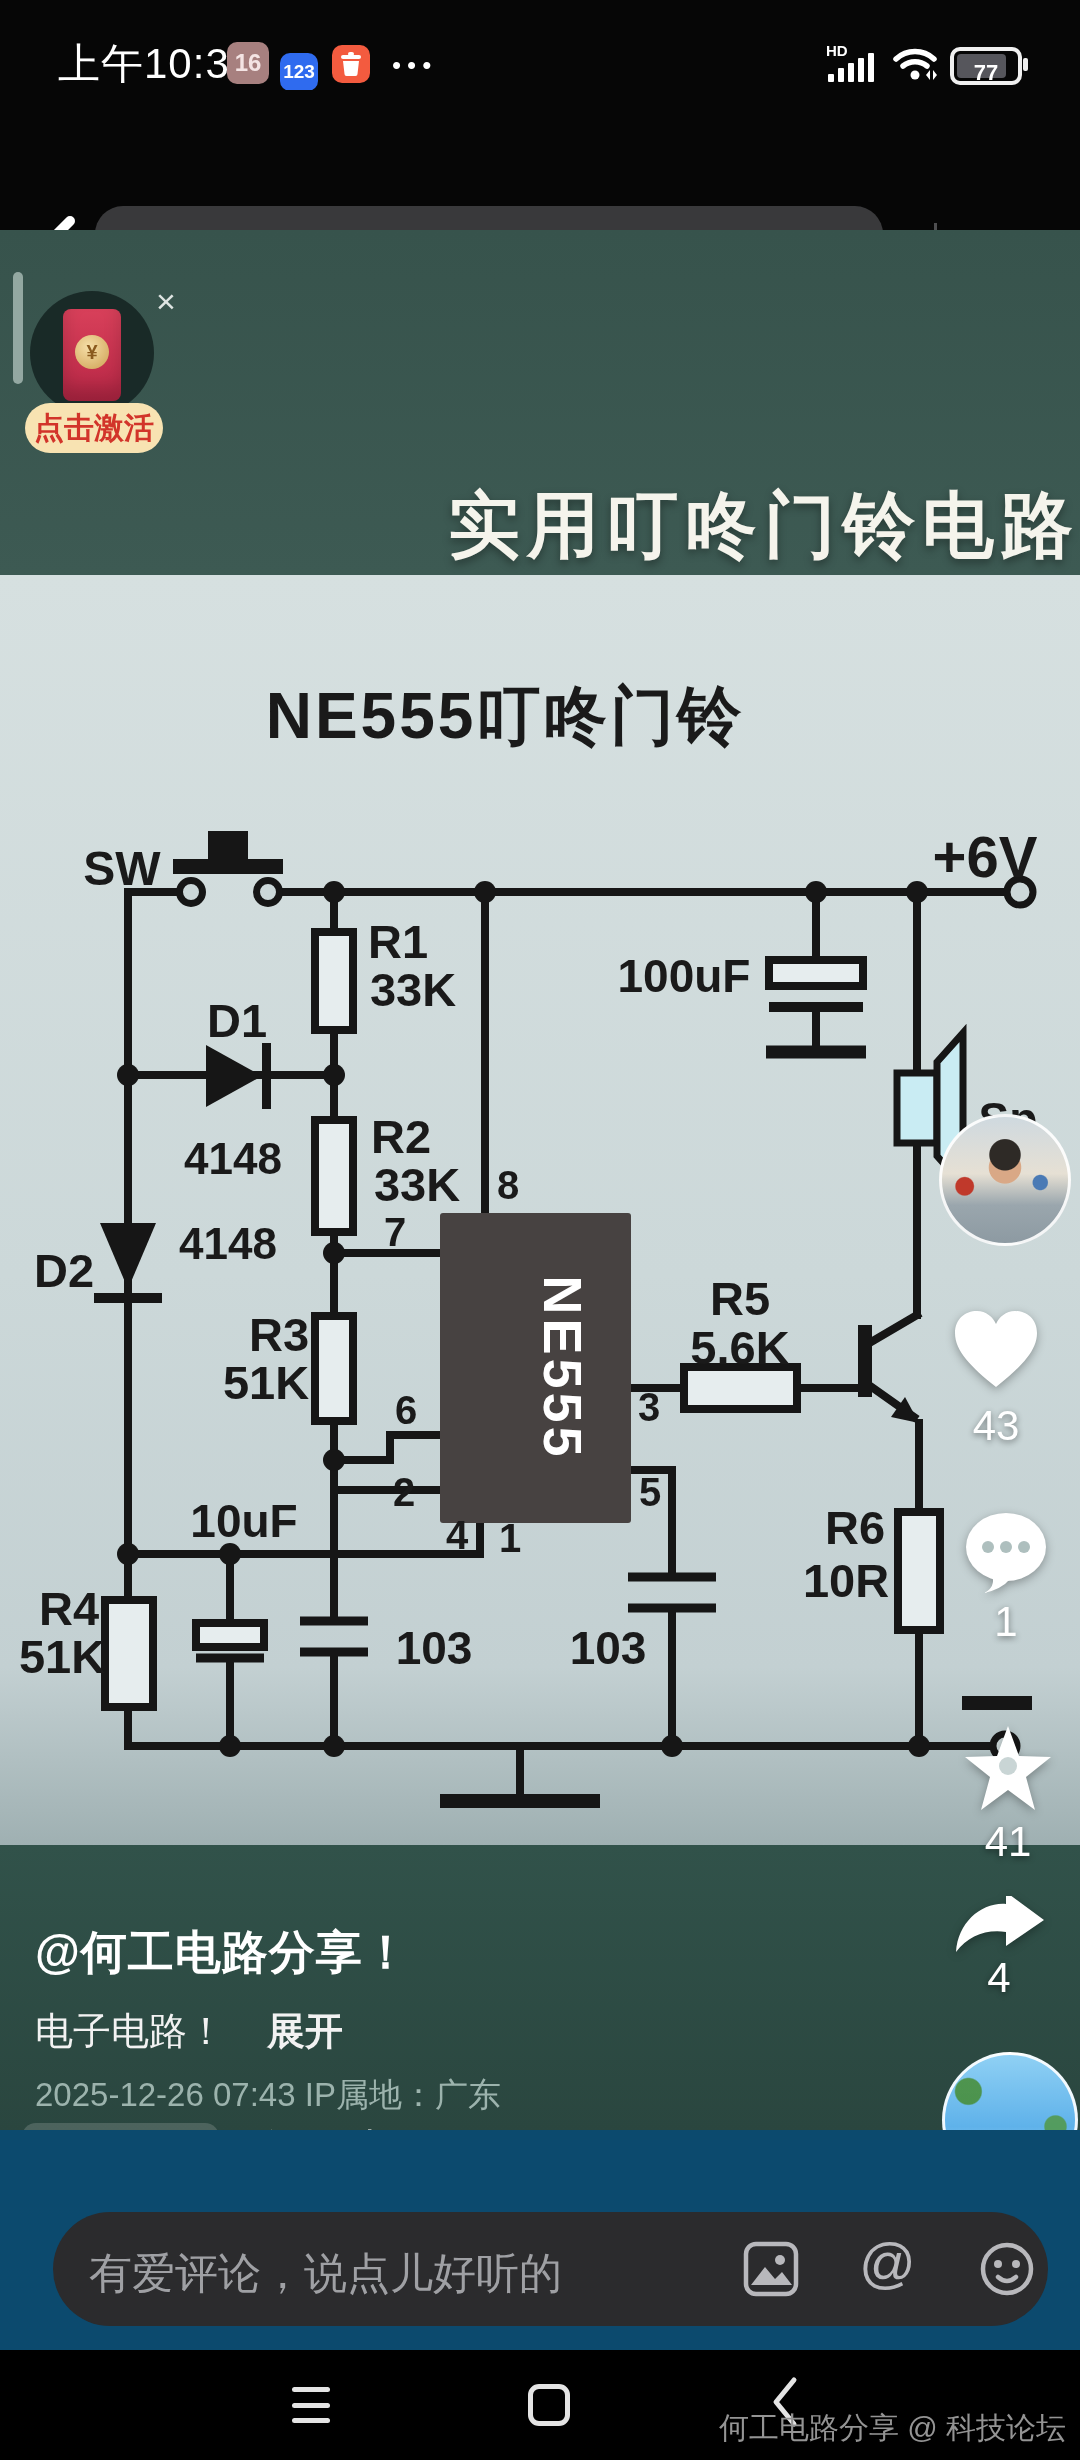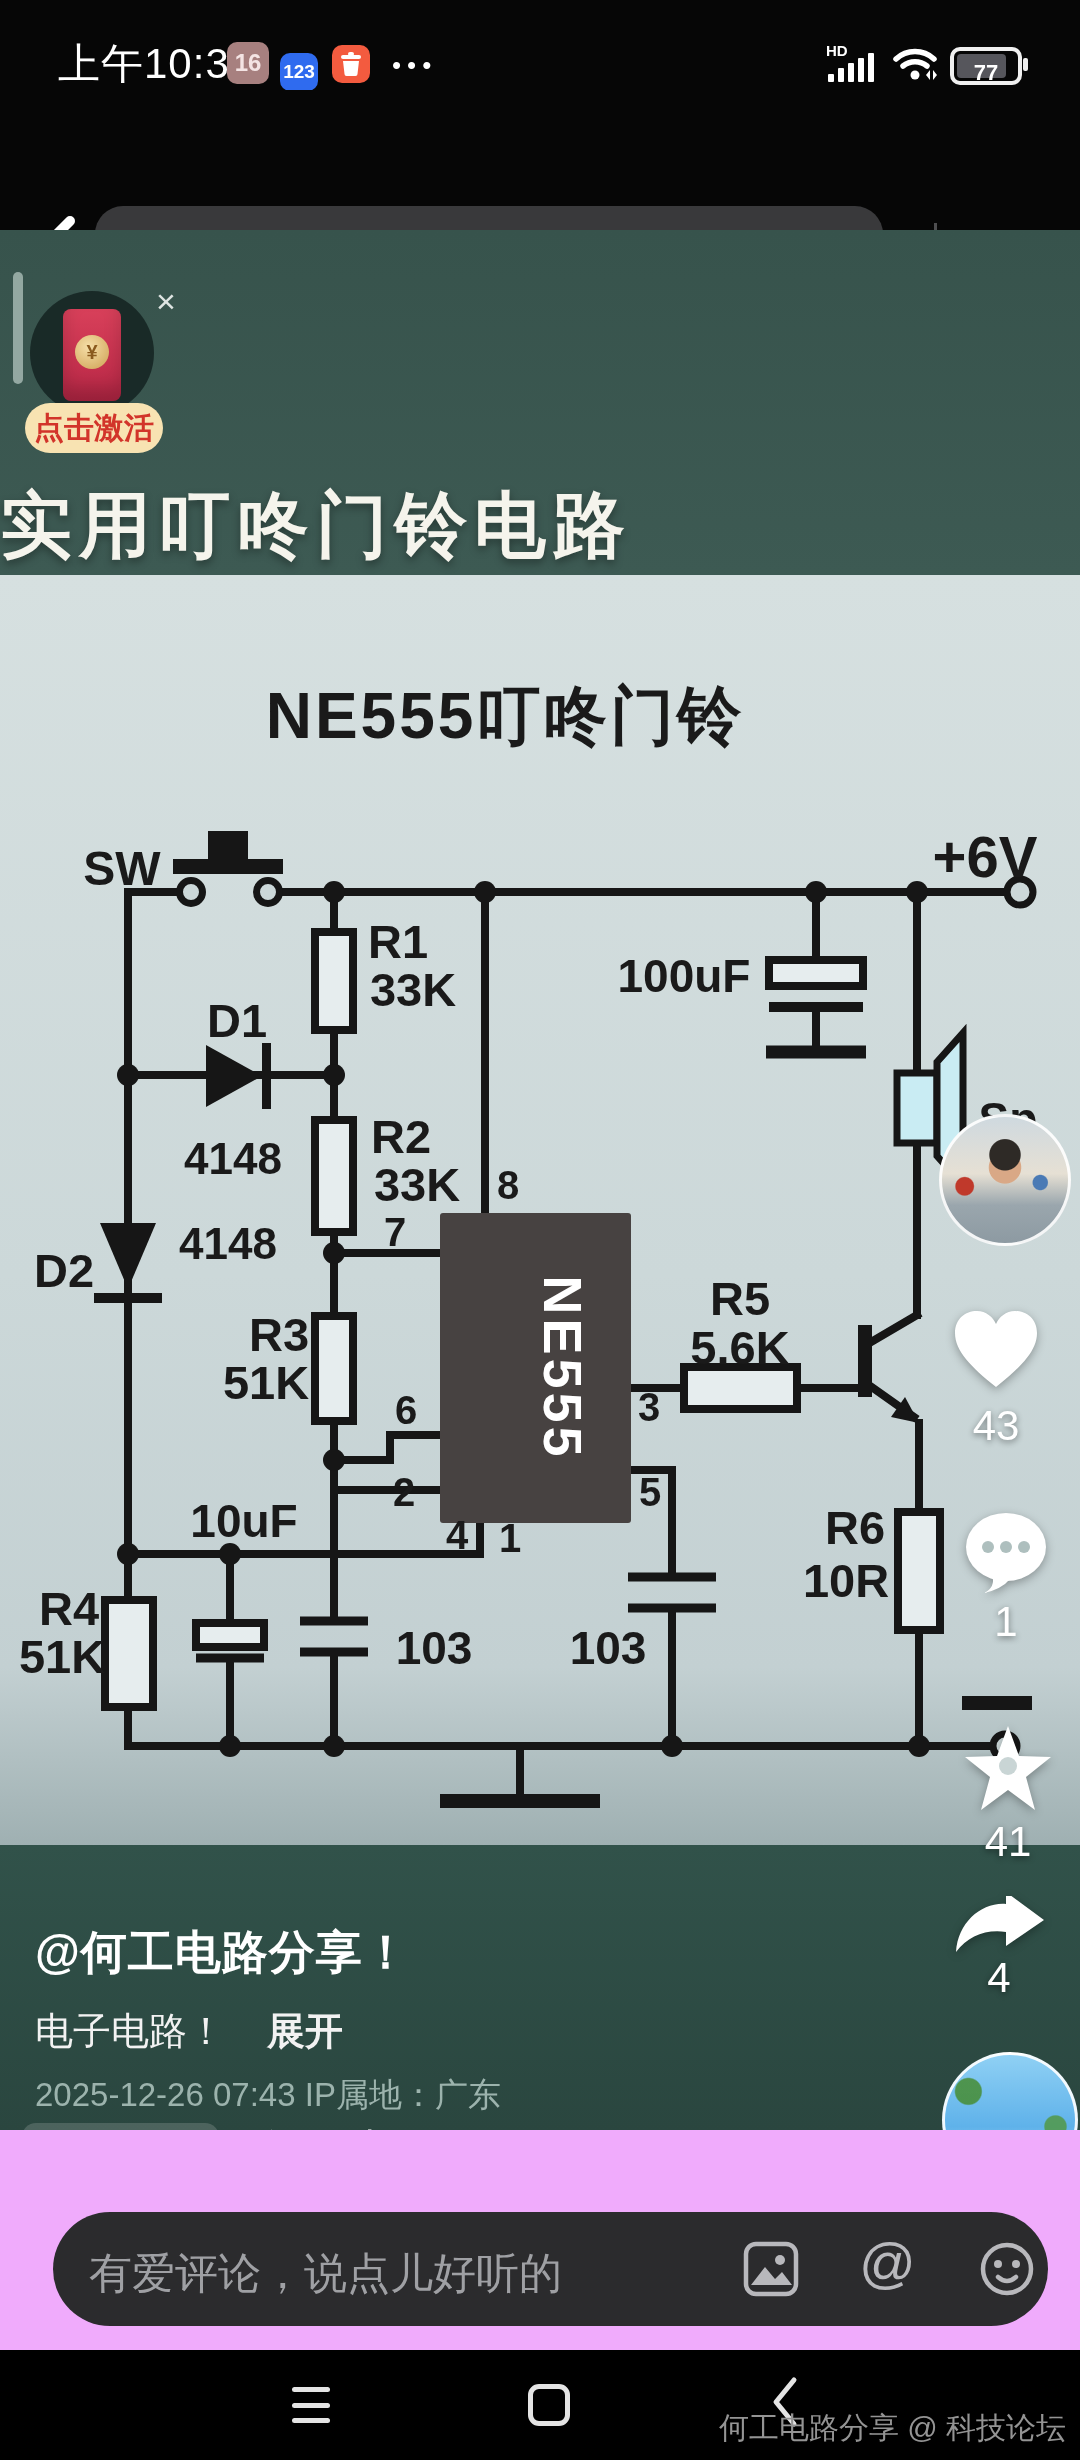--- a/index.html
+++ b/index.html
@@ -42,21 +42,21 @@
   .scroll-hint{left:13px;top:42px;width:10px;height:112px;background:rgba(222,236,231,.55);border-radius:5px;}
   .red-packet{left:30px;top:61px;width:124px;height:124px;border-radius:50%;background:rgba(18,31,30,.8);}
   .envelope{position:absolute;left:33px;top:18px;width:58px;height:92px;border-radius:8px;
             background:linear-gradient(180deg,#d8405a,#b92746);box-shadow:inset 0 -14px 18px rgba(0,0,0,.18);}
   .coin{position:absolute;left:12px;top:26px;width:34px;height:34px;border-radius:50%;
         background:radial-gradient(circle at 40% 35%,#f6dfa8,#cda052);display:flex;align-items:center;justify-content:center;
         font-size:20px;font-weight:700;color:#8a5a1e;}
   .close-x{left:146px;top:52px;font-size:34px;color:#dfe5e3;width:40px;text-align:center;}
   .promo-pill{left:25px;top:173px;width:138px;height:50px;background:#f8e3b2;border-radius:26px;
               display:flex;align-items:center;justify-content:center;font-size:30px;font-weight:700;color:#d2342a;}
-  .banner-title{left:0;top:248px;width:1080px;text-align:left;font-family:Liberation Mono, monospace;
+  .banner-title{left:0;top:248px;width:1080px;text-align:right;font-family:Liberation Mono, monospace;
                 font-size:72px;font-weight:700;color:#f5f4ec;letter-spacing:7px;text-shadow:0 4px 8px rgba(0,0,0,.35);}
 
   .circuit-panel{left:0;top:345px;width:1080px;height:1270px;
                  background:linear-gradient(180deg,#d6e0e0 0%,#ccd8d9 55%,#c3d0d2 86%,#9fb0b2 100%);}
   .circuit-panel svg{position:absolute;left:0;top:0;}
 
   .teal-bottom{left:0;top:1615px;width:1080px;height:285px;background:linear-gradient(180deg,#31524a,#2a463f);}
   .author{left:35px;top:77px;font-size:46px;font-weight:700;color:#fff;letter-spacing:1px;}
   .desc-row{left:35px;top:161px;font-size:38px;color:#f2f2f2;}
   .expand{font-weight:700;margin-left:42px;}
@@ -80,21 +80,21 @@
     background:
       radial-gradient(circle at 18% 28%,rgba(70,140,50,.85) 0 9%,transparent 10%),
       radial-gradient(circle at 85% 55%,rgba(80,150,60,.8) 0 8%,transparent 9%),
       radial-gradient(circle at 55% 85%,rgba(255,255,255,.9) 0 18%,transparent 19%),
       linear-gradient(180deg,#8fd0f4 0%,#5fb2ea 55%,#bfe4f2 100%);}
   .rail-icon{filter:drop-shadow(0 3px 5px rgba(0,0,0,.30));}
   .rail-count{width:120px;text-align:center;font-size:42px;color:#fff;
               text-shadow:0 2px 6px rgba(0,0,0,.45);}
 
   
-  .comment-bar{left:0;top:2130px;width:1080px;height:220px;background:#f0abfc;}
+  .comment-bar{left:0;top:2130px;width:1080px;height:220px;background:#0c4a6e;}
   .comment-pill{left:53px;top:82px;width:995px;height:114px;background:#2b2b2d;border-radius:57px;}
   .placeholder{position:absolute;left:36px;top:33px;font-size:43px;color:#9fa0a4;}
   .ci{position:absolute;top:29px;color:#b8b8bc;}
   .ci-img{left:690px;}
   .ci-at{left:806px;top:18px;font-size:56px;font-weight:400;}
   .ci-emoji{left:926px;}
 
   
   .nav-bar{left:0;top:2350px;width:1080px;height:110px;background:#000;}
   .nav-menu{left:292px;top:37px;width:38px;height:36px;display:flex;flex-direction:column;justify-content:space-between;}

